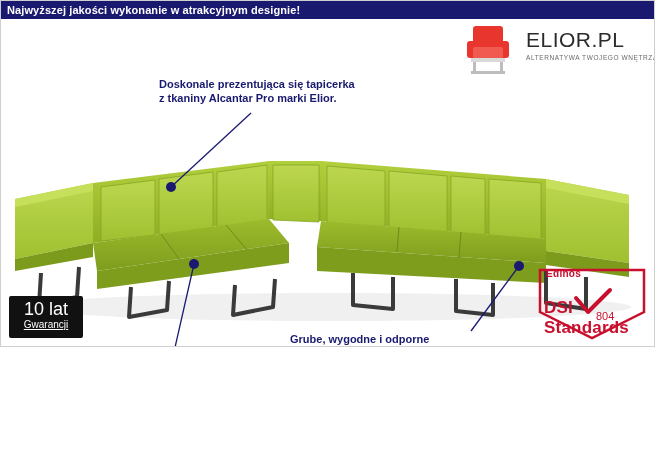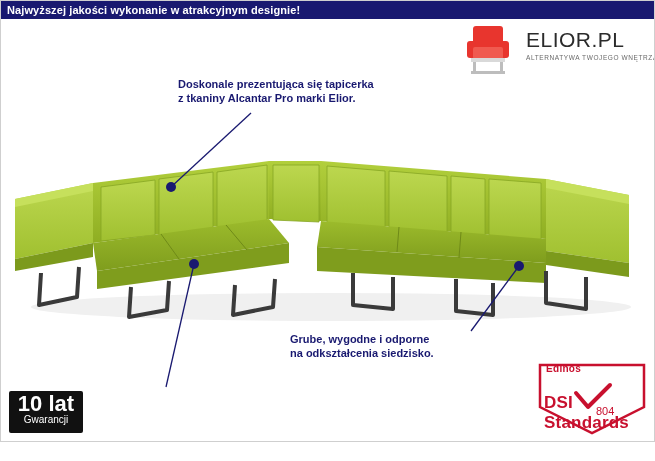--- a/index.html
+++ b/index.html
@@ -3,21 +3,21 @@
 <meta charset="utf-8">
 <style>
   html, body {
     margin: 0;
     padding: 0;
     background: #ffffff;
   }
   #page {
     position: relative;
     width: 655px;
-    height: 442px;
+    height: 347px;
     background: #ffffff;
     border: 1px solid #cfcfcf;
     box-sizing: border-box;
     overflow: hidden;
     font-family: "Liberation Sans", sans-serif;
     padding-left: 36px;
   }
 
   
   #top-banner {
@@ -82,21 +82,21 @@
 
   
   .callout {
     position: absolute;
     color: #191970;
     font-size: 11px;
     font-weight: bold;
     line-height: 14px;
     white-space: pre-line;
   }
-  #callout-upholstery { left: 158px; top: 76px; margin-left: 19px; }
+  #callout-upholstery { left: 158px; top: 76px; }
   #callout-seat       { left: 289px; top: 331px; }
   #callout-frame      { left: 92px;  top: 388px; }
 
   
   #leaders {
     position: absolute;
     left: 0; top: 0;
     width: 655px;
     height: 461px;
     pointer-events: none;
@@ -110,27 +110,28 @@
     width: 74px;
     height: 42px;
     background: #111111;
     color: #ffffff;
     border-radius: 2px;
     text-align: center;
     box-sizing: border-box;
     padding-top: 3px;
   }
   #warranty-years {
-    font-size: 22px;
-    font-weight: bold;
+    font-size: 18px;
+    font-weight: normal;
     line-height: 20px;
   }
   #warranty-label {
     font-size: 10px;
     line-height: 12px;
+    text-decoration: underline;
   }
 
   
   #edinos {
     position: absolute;
     right: 8px;
     bottom: 6px;
     width: 108px;
     height: 72px;
   }

